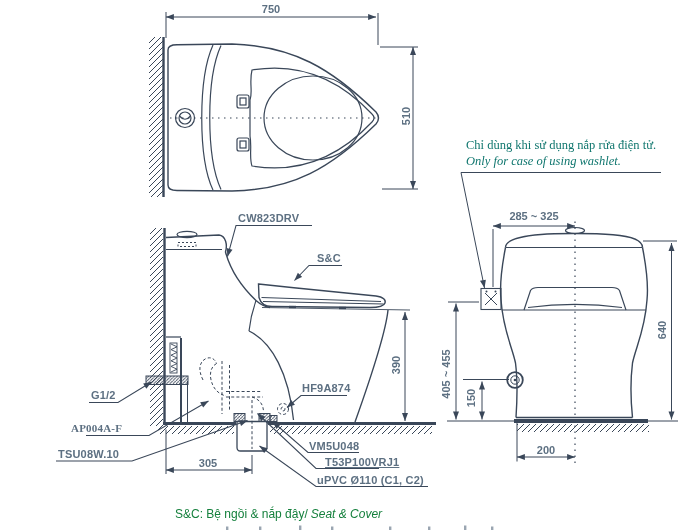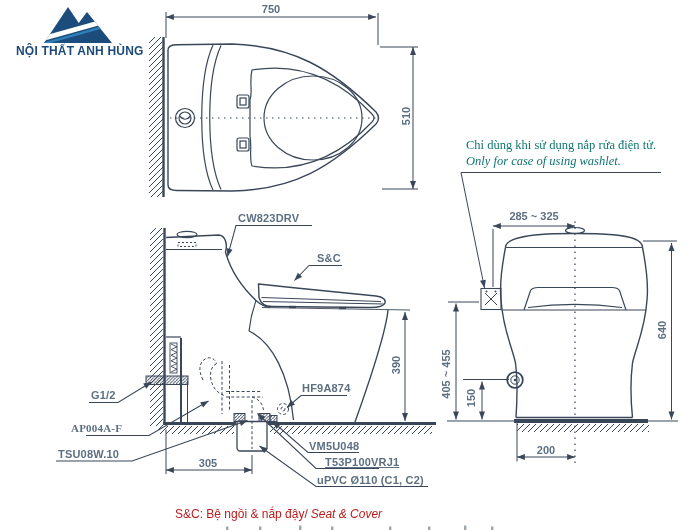--- a/index.html
+++ b/index.html
@@ -6,21 +6,21 @@
   .stage{position:relative;width:700px;height:530px;background:#ffffff;overflow:hidden;
          font-family:"Liberation Sans",sans-serif;}
   .stage svg.draw{position:absolute;left:0;top:0;}
   .txt{position:absolute;white-space:nowrap;}
   .plabel{font:600 11px "Liberation Sans",sans-serif;color:#5d7082;letter-spacing:.2px;}
   .dimt{font:600 11px "Liberation Sans",sans-serif;color:#5d7082;}
   .hdim{width:90px;margin-left:-45px;text-align:center;}
   .vdim{width:90px;margin-left:-45px;margin-top:-7px;text-align:center;transform:rotate(-90deg);}
   .note{font:12.5px "Liberation Serif",serif;color:#0f766e;}
   .note.it{font-style:italic;}
-  .caption{font:12px "Liberation Sans",sans-serif;color:#b91c1c;}
+  .caption{font:12px "Liberation Sans",sans-serif;color:#15803d;}
   .caption .it{font-style:italic;margin-left:3px;}
   .brand{font:700 12px "Liberation Sans",sans-serif;color:#1b4a7a;letter-spacing:.2px;}
 </style>
 </head>
 <body>
 
 <div class="stage">
 
   <svg class="draw" width="700" height="530" viewBox="0 0 700 530">
     <defs>
@@ -195,36 +195,20 @@
       <rect x="259" y="526.5" width="2.4" height="3.5"></rect>
       <rect x="299" y="525.5" width="2.4" height="4.5"></rect>
       <rect x="331" y="526.5" width="2.4" height="3.5"></rect>
       <rect x="389" y="526.5" width="2.4" height="3.5"></rect>
       <rect x="428" y="526.5" width="2.4" height="3.5"></rect>
       <rect x="464" y="525.5" width="2.4" height="4.5"></rect>
       <rect x="491" y="526.5" width="2.4" height="3.5"></rect>
     </g>
   </svg>
 
-  <div style="position:absolute;left:0;top:0;width:160px;height:62px;">
-    <svg width="120" height="44" style="position:absolute;left:30px;top:3px;">
-      <defs>
-        <clipPath id="lg">
-          <polygon points="14,40 38,4 62,40"></polygon>
-          <polygon points="34,40 57,9 82,40"></polygon>
-        </clipPath>
-      </defs>
-      <g clip-path="url(#lg)">
-        <rect x="0" y="0" width="120" height="44" fill="#1c4c7c"></rect>
-        <polygon points="8,34.5 92,11 92,16 8,39.5" fill="#ffffff"></polygon>
-        <polygon points="8,41 92,17.5 92,20 8,43.5" fill="#2d7fb8"></polygon>
-      </g>
-    </svg>
-    <div class="txt brand" style="left:16px;top:44px;">NỘI THẤT ANH HÙNG</div>
-  </div>
 
   <div class="txt dimt hdim" style="left:271px;top:3px;">750</div>
   <div class="txt dimt vdim" style="left:406px;top:117px;">510</div>
 
   <div class="txt plabel" style="left:238px;top:212px;">CW823DRV</div>
   <div class="txt plabel" style="left:317px;top:252px;">S&amp;C</div>
   <div class="txt plabel" style="left:91px;top:389px;">G1/2</div>
   <div class="txt plabel" style="left:71px;top:422px;font-family:Liberation Serif, serif;">AP004A-F</div>
   <div class="txt plabel" style="left:58px;top:448px;text-align:right;">TSU08W.10</div>
   <div class="txt plabel" style="left:302px;top:382px;">HF9A874</div>

